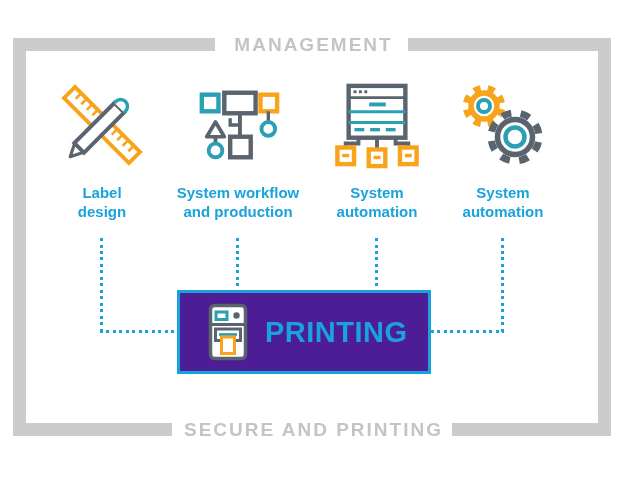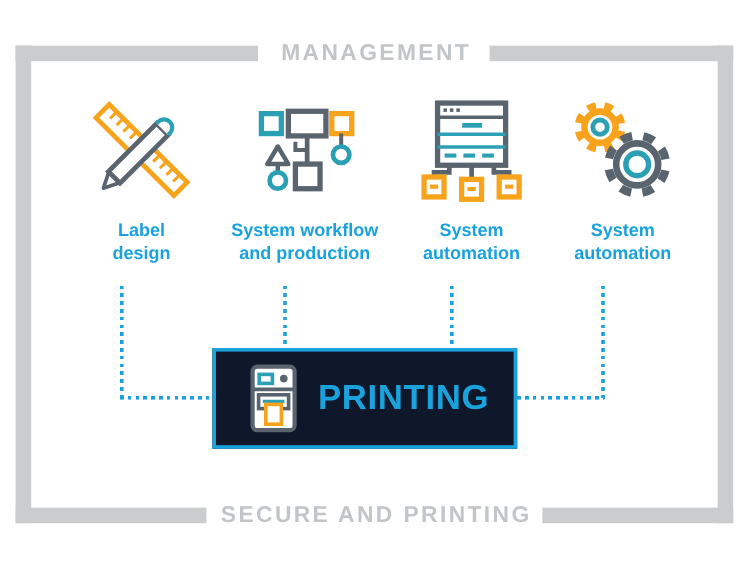--- a/index.html
+++ b/index.html
@@ -8,30 +8,30 @@
     font-family:"Liberation Sans", sans-serif;overflow:hidden;
     --cyan:#1aa2dc; --teal:#2ba0b4; --orange:#f8a31c; --slate:#59646e;
     --frame:#cacccd; --frametext:#c2c5c7;
   }
   .bar{position:absolute;background:var(--frame);}
   .frame-label{
     position:absolute;left:0;right:0;text-align:center;
     color:var(--frametext);font-weight:bold;font-size:19px;
     letter-spacing:2px;line-height:19px;
   }
-  .column{position:absolute;width:150px;top:80px;text-align:center;margin-left:16px;}
+  .column{position:absolute;width:150px;top:80px;text-align:center;}
   .col-icon{height:90px;display:flex;align-items:center;justify-content:center;}
   .col-label{margin-top:13px;font-size:15px;line-height:19px;font-weight:bold;color:var(--cyan);}
   .dot-v{position:absolute;width:3px;
     background-image:repeating-linear-gradient(to bottom,var(--cyan) 0 3px,transparent 3px 6.5px);}
   .dot-h{position:absolute;height:3px;
     background-image:repeating-linear-gradient(to right,var(--cyan) 0 3px,transparent 3px 6.5px);}
   .printing-box{
     position:absolute;left:177px;top:290px;width:254px;height:84px;
-    box-sizing:border-box;border:3px solid var(--cyan);background:#0f172a;
+    box-sizing:border-box;border:3px solid var(--cyan);background:#4c1d95;
     display:flex;align-items:center;padding-left:28px;gap:17px;
   }
   .printing-text{font-size:29px;font-weight:bold;color:var(--cyan);letter-spacing:0.5px;}
   svg{display:block;}
 </style>
 </head>
 <body>
 
 <div class="canvas">
 

